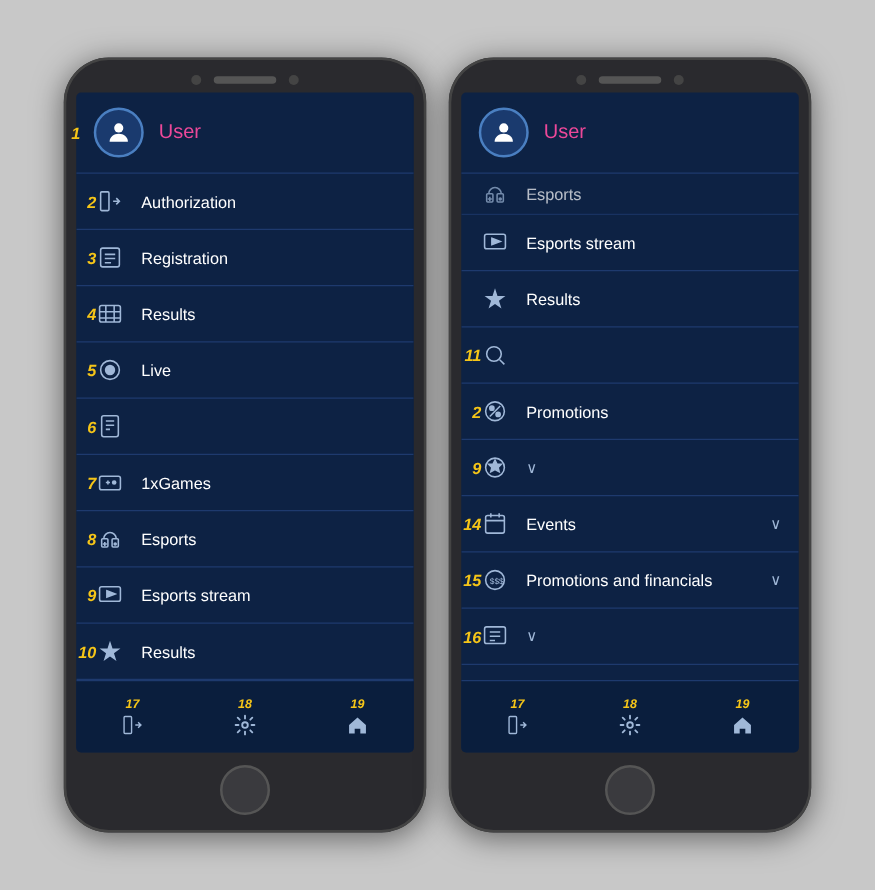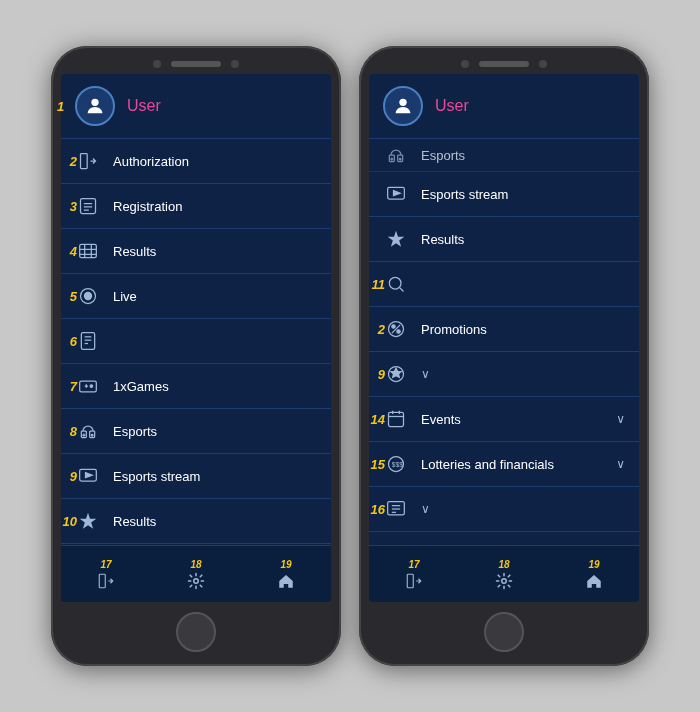--- a/index.html
+++ b/index.html
@@ -424,21 +424,21 @@
         </div>
 
         <div class="menu-item">
           <span class="menu-item-number">15</span>
           <div class="menu-icon">
             <svg width="20" height="20" viewBox="0 0 24 24" fill="none" stroke="#a0b8d8" stroke-width="1.5">
               <circle cx="12" cy="12" r="9"></circle>
               <text x="7" y="16" fill="#a0b8d8" font-size="8" stroke="none">$$$</text>
             </svg>
           </div>
-          <span class="menu-label">Lotteries and financials</span>
+          <span class="menu-label">Promotions and financials</span>
           <span class="chevron">∨</span>
         </div>
 
         <div class="menu-item">
           <span class="menu-item-number">16</span>
           <div class="menu-icon">
             <svg width="20" height="20" viewBox="0 0 24 24" fill="none" stroke="#a0b8d8" stroke-width="1.5">
               <rect x="2" y="3" width="20" height="16" rx="2"></rect>
               <line x1="7" y1="8" x2="17" y2="8"></line>
               <line x1="7" y1="12" x2="17" y2="12"></line>

